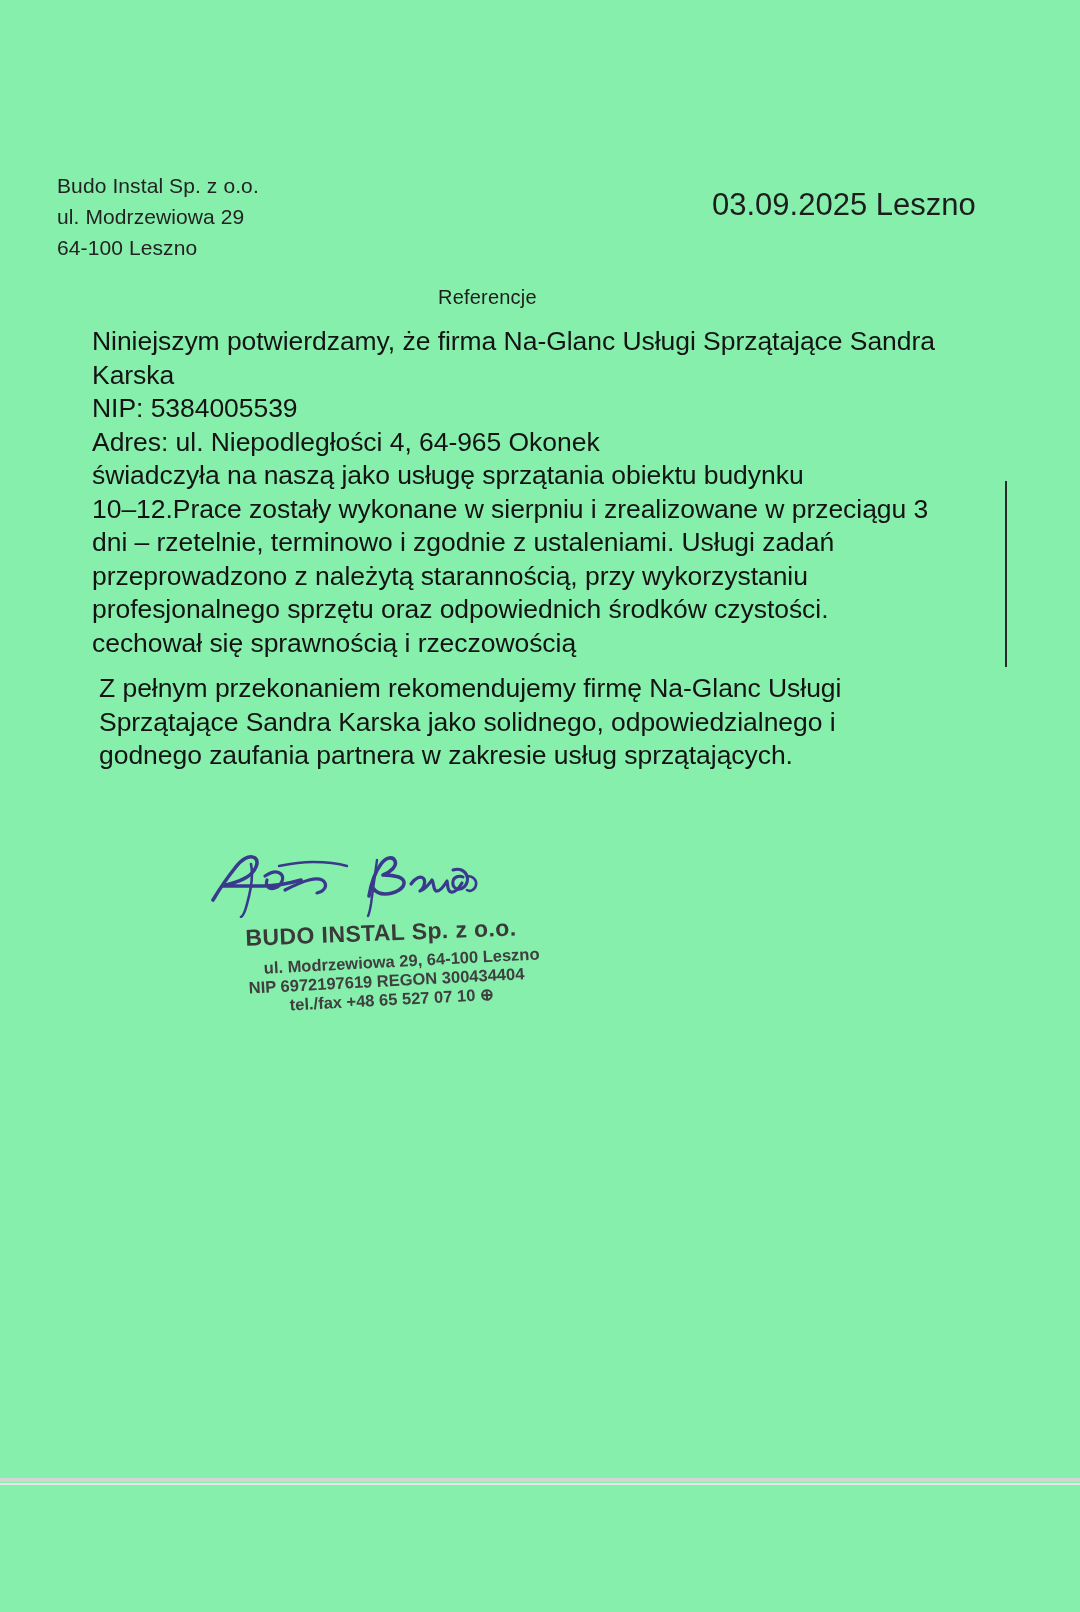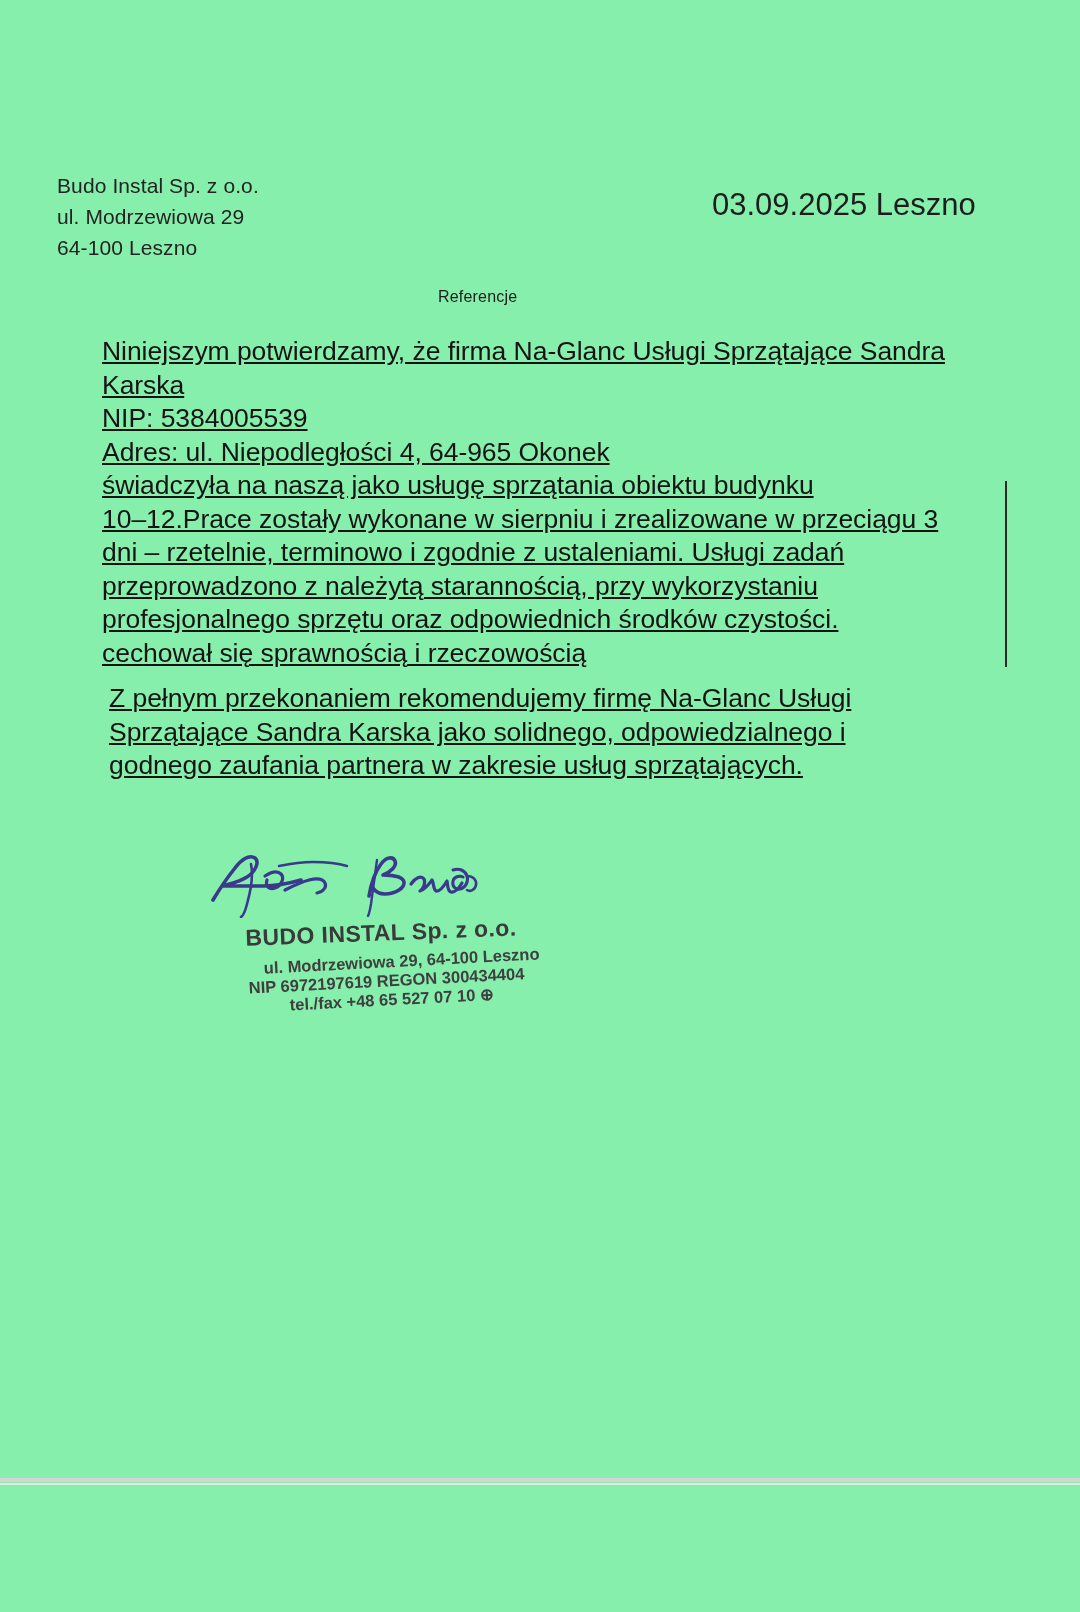--- a/index.html
+++ b/index.html
@@ -45,40 +45,39 @@
     color: #1d1d1d;
     white-space: nowrap;
     margin-top: 20px;
   }
 
   
   .doc-title {
     position: absolute;
     left: 438px;
     top: 283px;
-    font-size: 16px;
+    font-size: 20px;
     line-height: 28px;
     color: #1d1d1d;
     letter-spacing: 0.2px;
   }
 
   
   .body-block {
     position: absolute;
     left: 92px;
     top: 325px;
     width: 900px;
     font-size: 26.5px;
     line-height: 33.5px;
     color: #141414;
     letter-spacing: -0.05px;
   }
   .body-block p {
-    margin: 10px;
-    text-decoration: underline;
+    margin: 0;
   }
   .para-closing {
     margin-top: 12px !important;
     padding-left: 7px;
   }
   .body-line { display: block; white-space: nowrap; }
 
   
   .scan-line {
     position: absolute;

